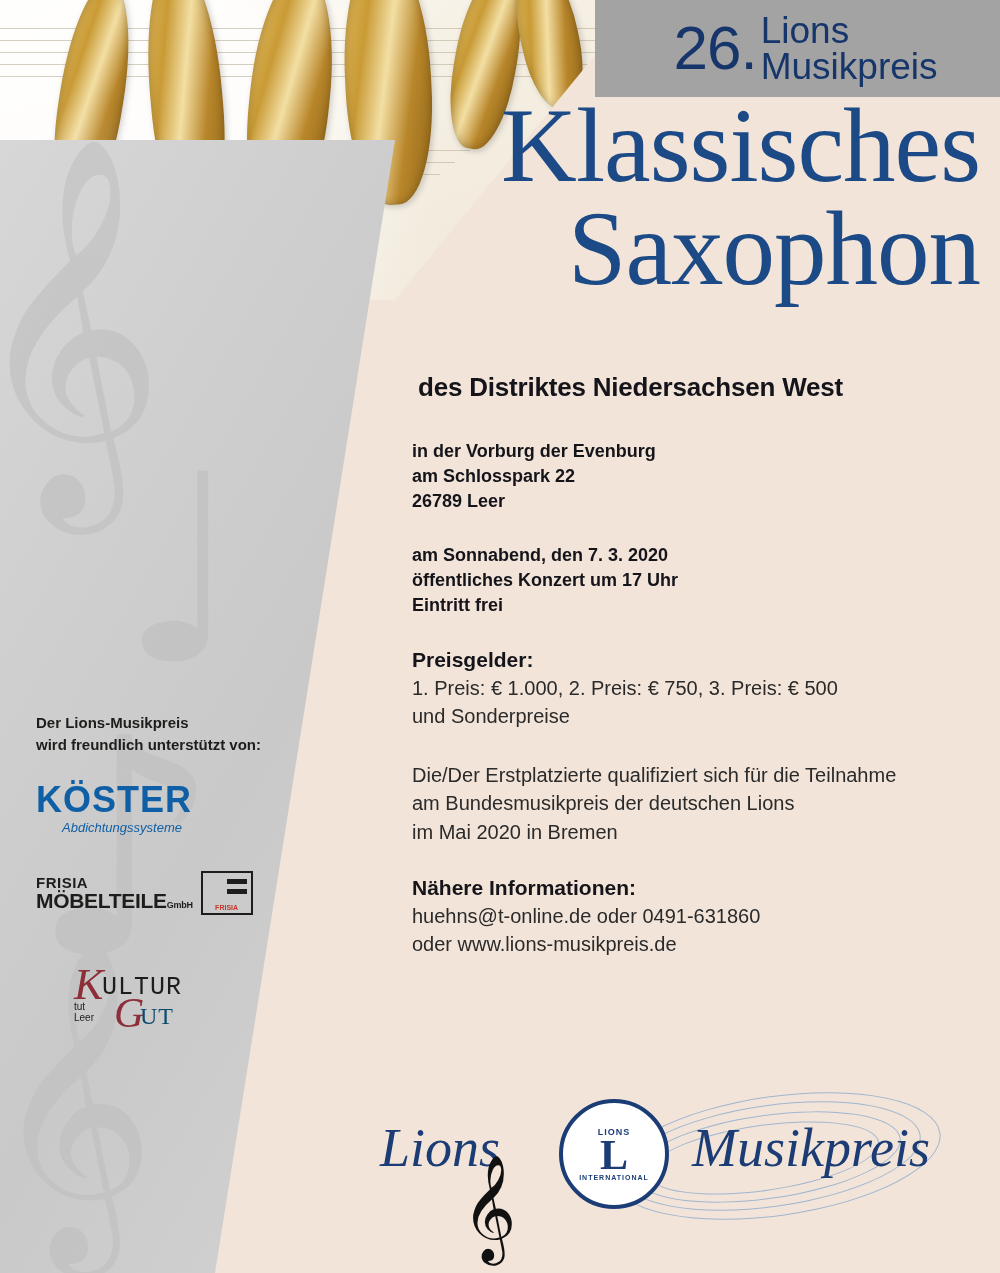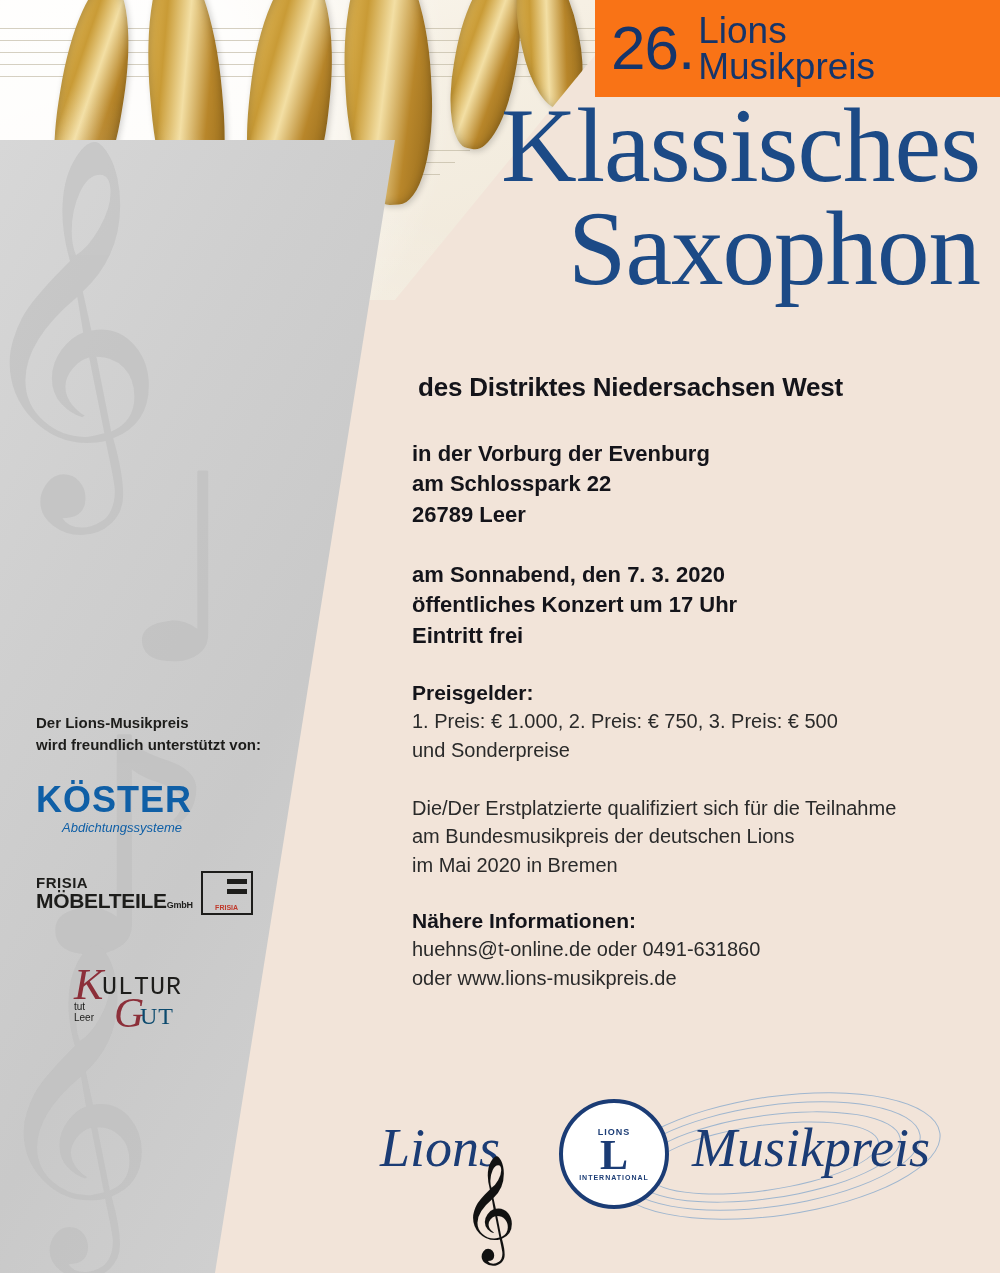--- a/index.html
+++ b/index.html
@@ -56,22 +56,22 @@
   }
   .photo-edge{
     position:absolute;left:0;top:0;width:640px;height:300px;
     clip-path:polygon(0 0, 640px 0, 395px 300px, 0 300px);
     background:linear-gradient(200deg,rgba(255,255,255,0) 55%,rgba(255,255,255,.35) 100%);
   }
 
   
   .header-band{
     position:absolute;right:0;top:0;width:405px;height:97px;
-    background:#f97316;
-    display:flex;align-items:center;justify-content:flex-start;
+    background:#a3a3a3;
+    display:flex;align-items:center;justify-content:center;
     padding-left:16px;box-sizing:border-box;
   }
   .hdr-num{
     font-family:"Liberation Sans", sans-serif;
     font-size:62px;line-height:.95;color:#15356b;font-weight:400;
     letter-spacing:-1px;
   }
   .hdr-stack{
     margin-left:4px;color:#15356b;font-size:37px;line-height:.95;
   }
@@ -94,21 +94,21 @@
   .body{
     position:absolute;left:412px;top:372px;width:560px;
     color:#1d1d1b;
   }
   .lede{
     font-size:26px;font-weight:bold;color:#14141a;margin:0 0 36px 6px;
     letter-spacing:-.2px;
   }
   .block{margin:0 0 30px 0;}
   .block.b-strong div{
-    font-size:22px;font-weight:bold;line-height:1.38;color:#14141a;
+    font-size:18px;font-weight:bold;line-height:1.38;color:#14141a;
   }
   .lbl{font-size:21px;font-weight:bold;color:#14141a;margin-bottom:2px;}
   .txt{font-size:20px;color:#2a2a2a;line-height:1.42;}
 
   
   .sponsors{
     position:absolute;left:36px;top:712px;width:300px;
   }
   .sponsor-intro{
     font-size:15px;font-weight:bold;color:#1d1d1b;line-height:1.45;margin-bottom:26px;

